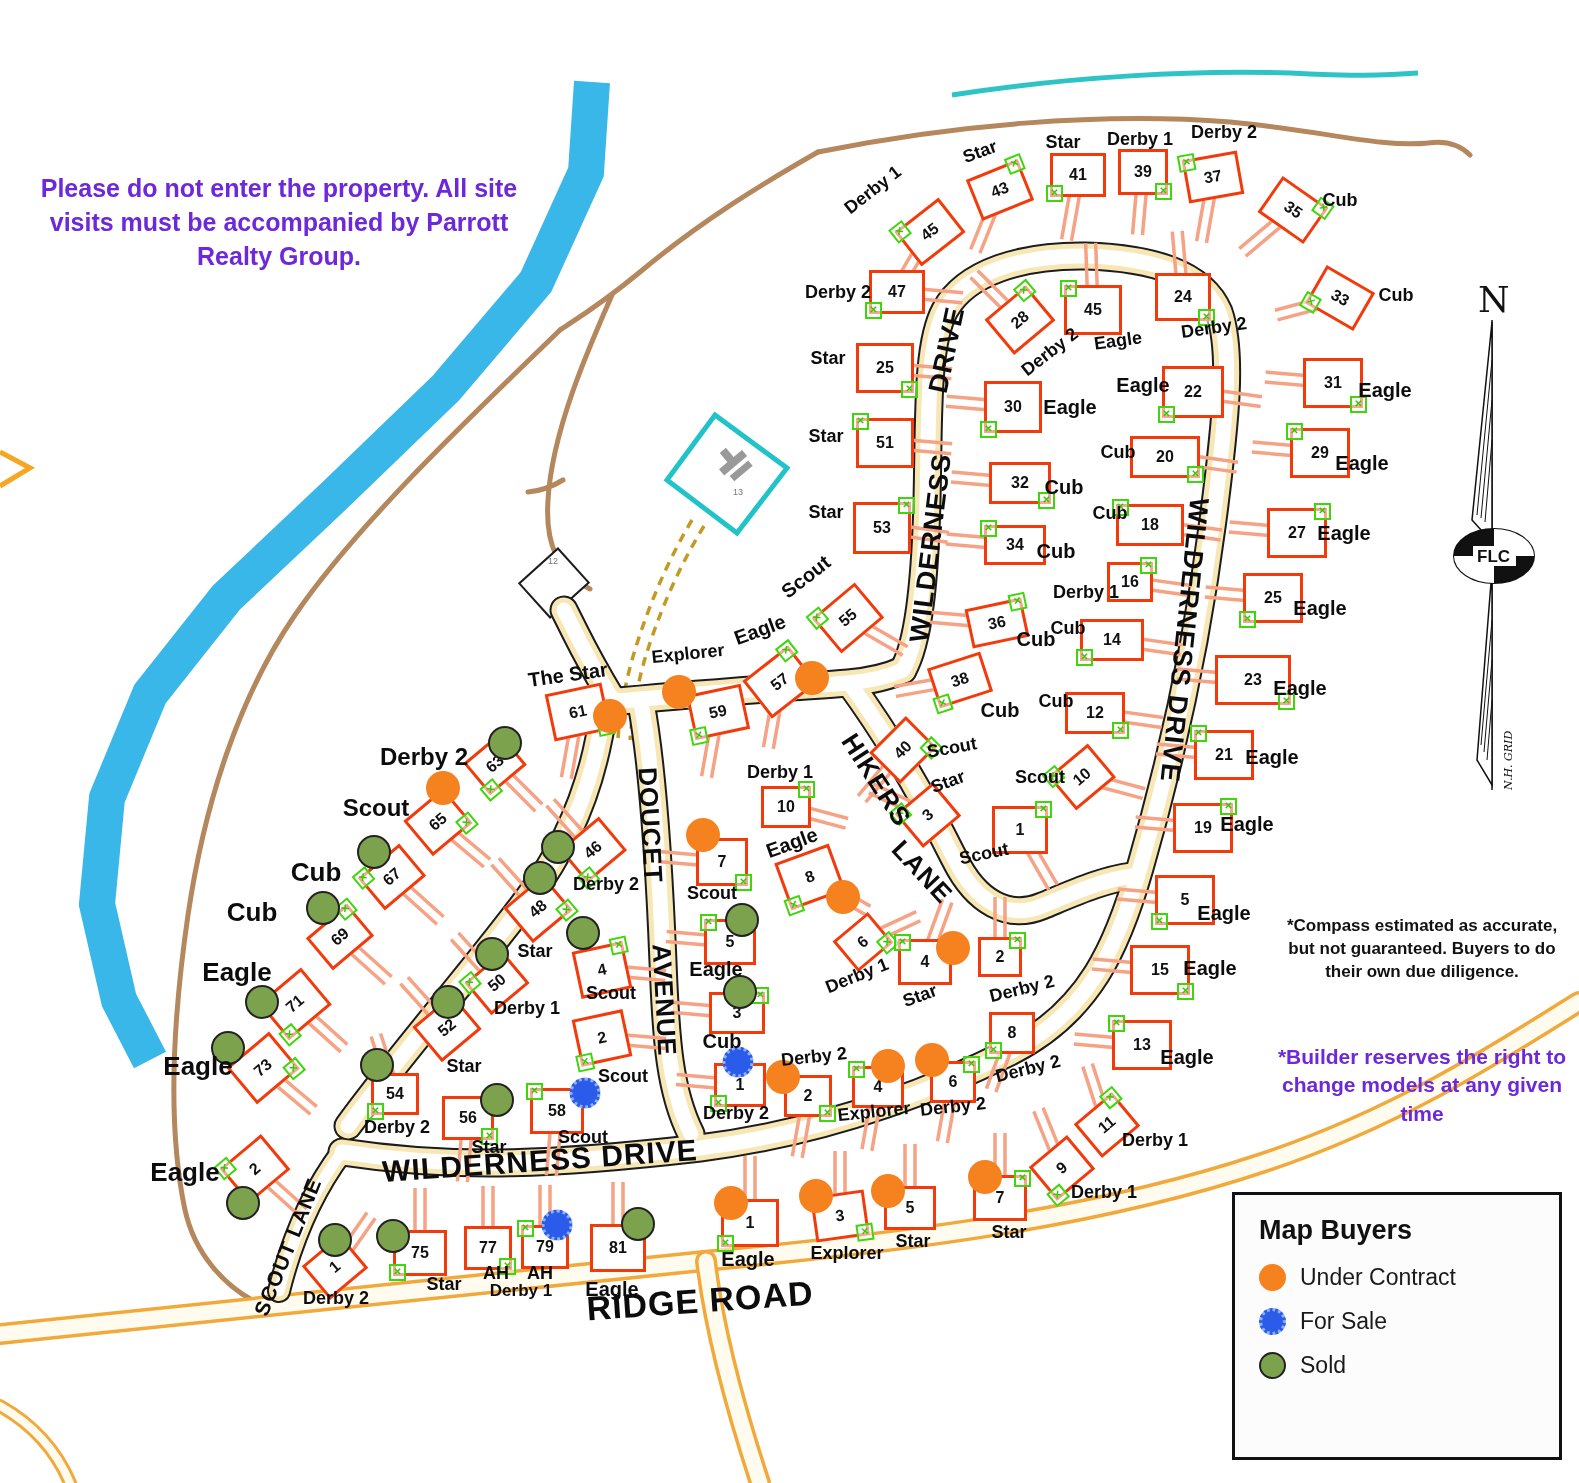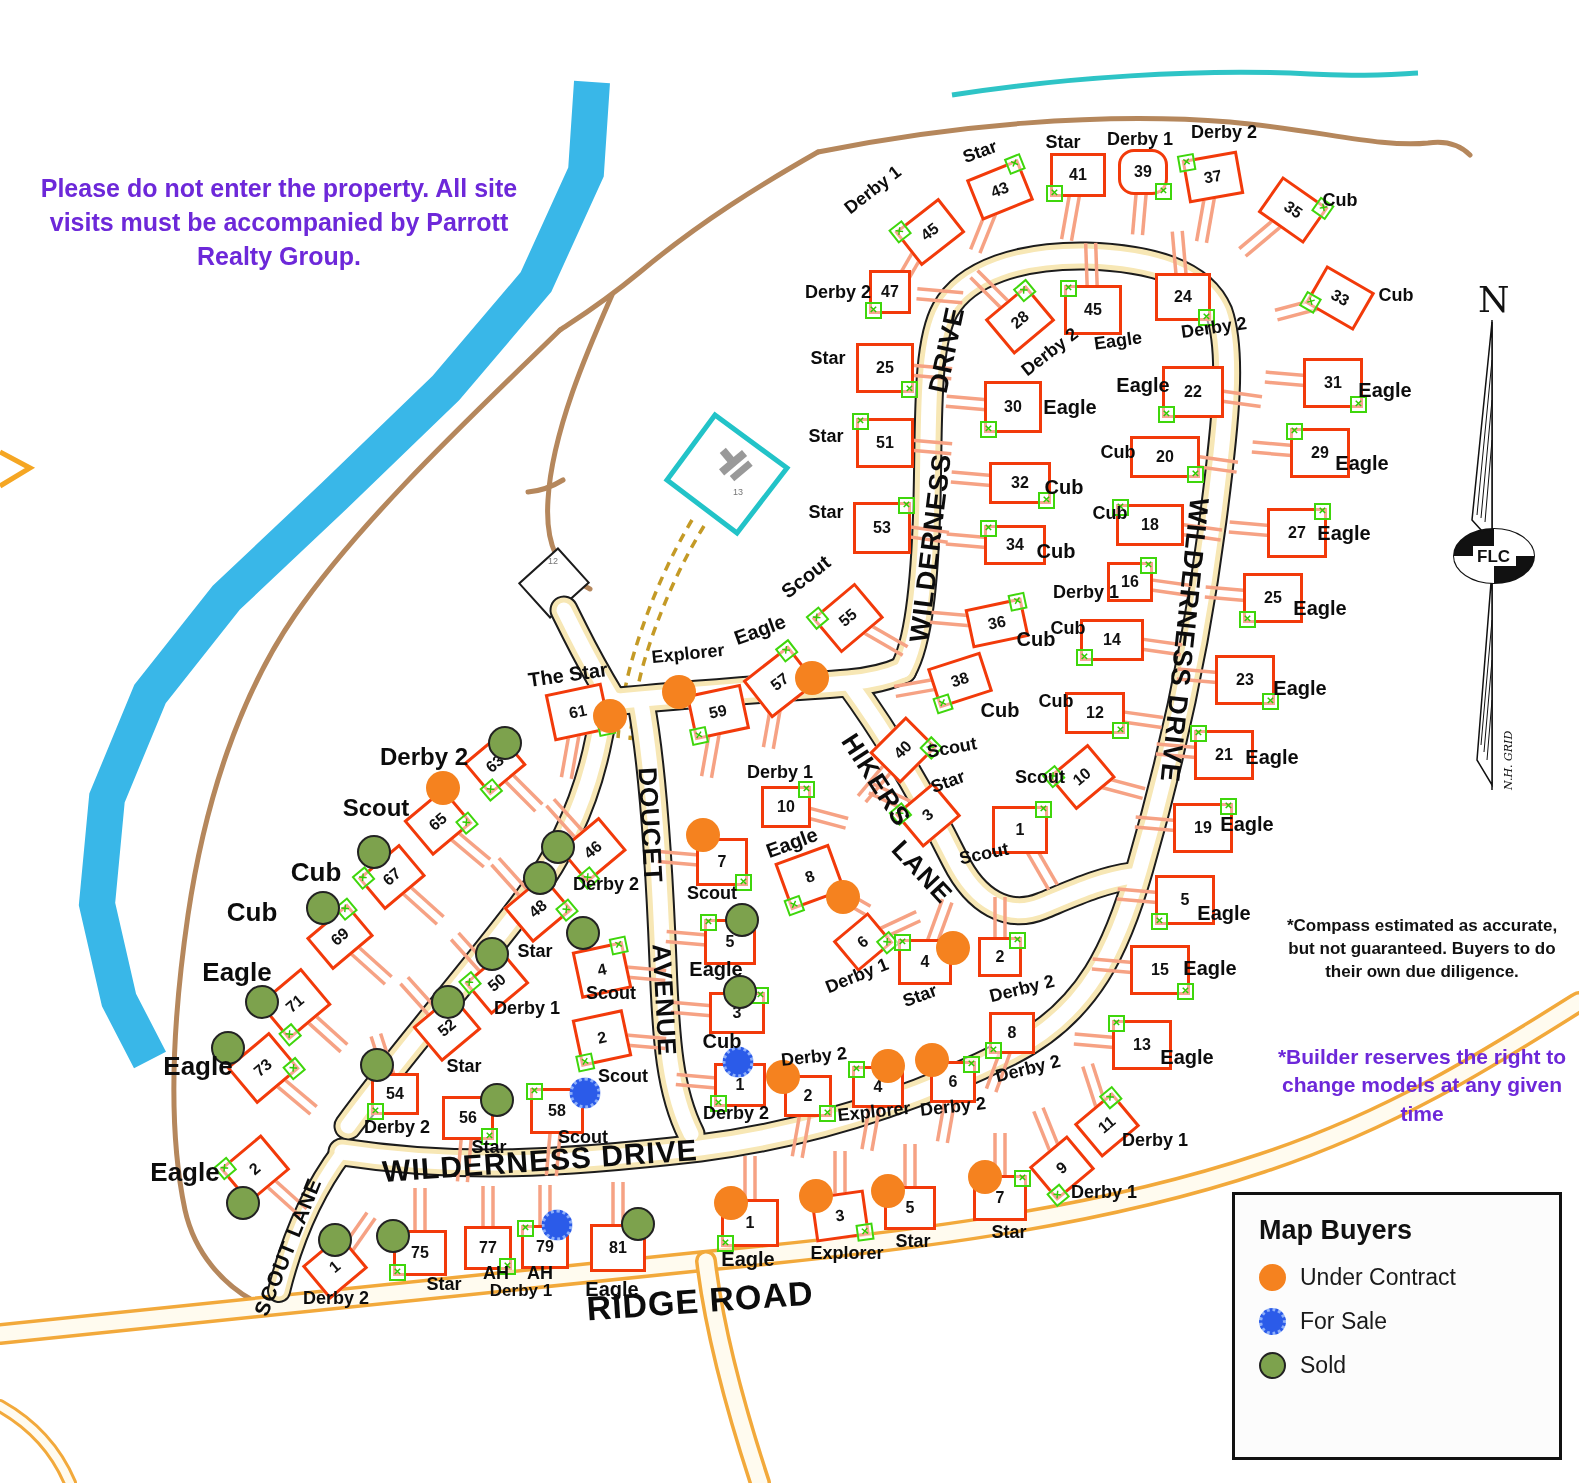--- a/index.html
+++ b/index.html
@@ -304,21 +304,21 @@
         <span class="xmark" style="top: -8px; left: -7px;">✕</span>
       </div>
       <div class="house" style="left: 972px; top: 168px; width: 56px; height: 44px; transform: rotate(-22deg);">
         <span class="num">43</span>
         <span class="xmark" style="top: -8px; right: -7px;">✕</span>
       </div>
       <div class="house" style="left: 1050px; top: 153px; width: 56px; height: 44px; transform: rotate(0deg);">
         <span class="num">41</span>
         <span class="xmark" style="bottom: -8px; left: -7px;">✕</span>
       </div>
-      <div class="house" style="left: 1118px; top: 149px; width: 50px; height: 46px; transform: rotate(0deg); border-radius: 16px;">
+      <div class="house" style="left: 1118px; top: 149px; width: 50px; height: 46px; transform: rotate(0deg);">
         <span class="num">39</span>
         <span class="xmark" style="bottom: -8px; right: -7px;">✕</span>
       </div>
       <div class="house" style="left: 1185px; top: 155px; width: 56px; height: 44px; transform: rotate(-10deg);">
         <span class="num">37</span>
         <span class="xmark" style="top: -8px; left: -7px;">✕</span>
       </div>
       <div class="house" style="left: 1265px; top: 188px; width: 56px; height: 44px; transform: rotate(35deg);">
         <span class="num">35</span>
         <span class="xmark" style="top: -8px; right: -7px;">✕</span>
@@ -336,21 +336,21 @@
         <span class="xmark" style="top: -8px; left: -7px;">✕</span>
       </div>
       <div class="house" style="left: 1267px; top: 508px; width: 60px; height: 50px; transform: rotate(0deg);">
         <span class="num">27</span>
         <span class="xmark" style="top: -8px; right: -7px;">✕</span>
       </div>
       <div class="house" style="left: 1243px; top: 573px; width: 60px; height: 50px; transform: rotate(0deg);">
         <span class="num">25</span>
         <span class="xmark" style="bottom: -8px; left: -7px;">✕</span>
       </div>
-      <div class="house" style="left: 1215px; top: 655px; width: 60px; height: 50px; transform: rotate(0deg);">
+      <div class="house" style="left: 1215px; top: 655px; width: 76px; height: 50px; transform: rotate(0deg);">
         <span class="num">23</span>
         <span class="xmark" style="bottom: -8px; right: -7px;">✕</span>
       </div>
       <div class="house" style="left: 1194px; top: 730px; width: 60px; height: 50px; transform: rotate(0deg);">
         <span class="num">21</span>
         <span class="xmark" style="top: -8px; left: -7px;">✕</span>
       </div>
       <div class="house" style="left: 1173px; top: 803px; width: 60px; height: 50px; transform: rotate(0deg);">
         <span class="num">19</span>
         <span class="xmark" style="top: -8px; right: -7px;">✕</span>
@@ -412,21 +412,21 @@
         <span class="xmark" style="bottom: -8px; right: -7px;">✕</span>
       </div>
       <div class="house" style="left: 1056px; top: 755px; width: 52px; height: 44px; transform: rotate(-40deg);">
         <span class="num">10</span>
         <span class="xmark" style="top: -8px; left: -7px;">✕</span>
       </div>
       <div class="house" style="left: 992px; top: 806px; width: 56px; height: 48px; transform: rotate(0deg);">
         <span class="num">1</span>
         <span class="xmark" style="top: -8px; right: -7px;">✕</span>
       </div>
-      <div class="house" style="left: 869px; top: 270px; width: 42px; height: 44px; transform: rotate(0deg);">
+      <div class="house" style="left: 869px; top: 270px; width: 56px; height: 44px; transform: rotate(0deg);">
         <span class="num">47</span>
         <span class="xmark" style="bottom: -8px; left: -7px;">✕</span>
       </div>
       <div class="house" style="left: 856px; top: 343px; width: 58px; height: 50px; transform: rotate(0deg);">
         <span class="num">25</span>
         <span class="xmark" style="bottom: -8px; right: -7px;">✕</span>
       </div>
       <div class="house" style="left: 856px; top: 418px; width: 58px; height: 50px; transform: rotate(0deg);">
         <span class="num">51</span>
         <span class="xmark" style="top: -8px; left: -7px;">✕</span>

